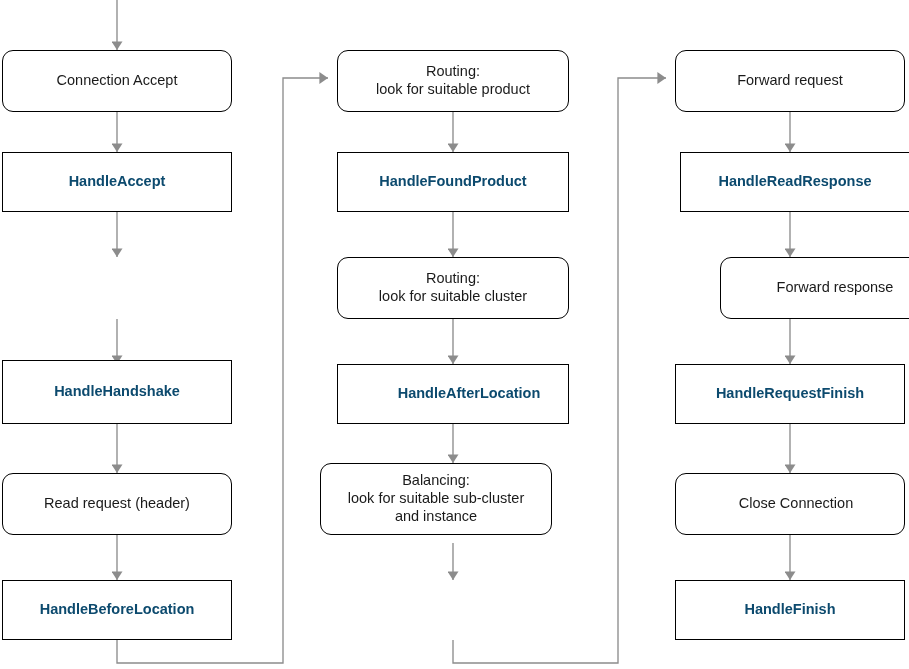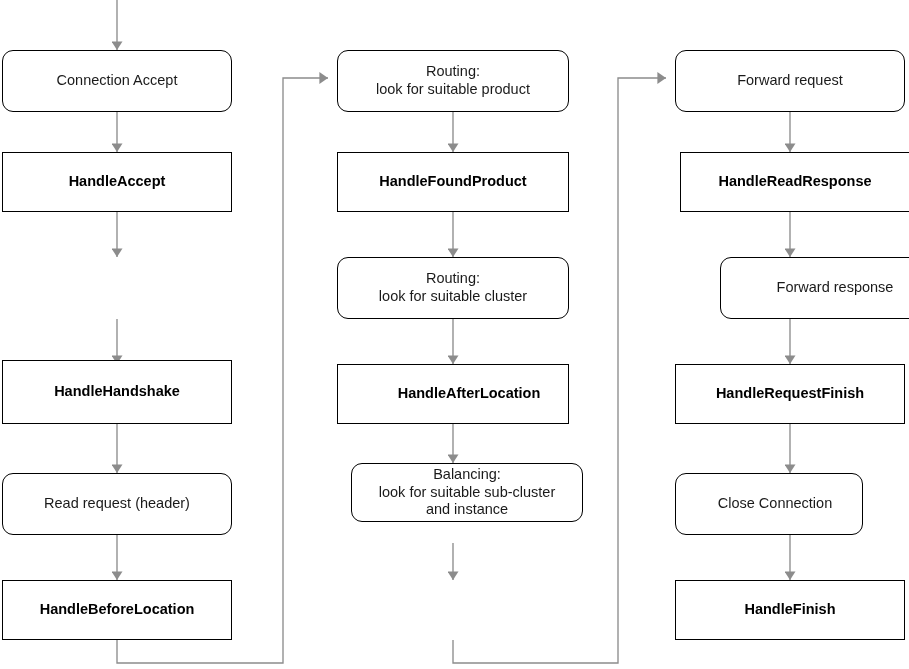--- a/index.html
+++ b/index.html
@@ -39,21 +39,21 @@
   .node.action {
     border: 1.6px solid #000000;
     border-radius: 11px;
     color: #1a1a1a;
     font-size: 14.5px;
     font-weight: 400;
   }
   .node.handler {
     border: 1.9px solid #000000;
     border-radius: 0;
-    color: #000000;
+    color: #0c4a6e;
     font-size: 14.5px;
     font-weight: bold;
   }
   .node .label {
     display: block;
     white-space: pre-line;
     padding: 0 6px;
   }
 </style>
 </head>
@@ -121,38 +121,38 @@
   <div class="node handler" style="left:337px; top:152px; width:232px; height:60px;">
       <span class="label">HandleFoundProduct</span>
     </div>
   <div class="node action" style="left:337px; top:257px; width:232px; height:62px;">
       <span class="label">Routing:
 look for suitable cluster</span>
     </div>
   <div class="node handler" style="left:337px; top:364px; width:232px; height:60px;padding-left:32px;">
       <span class="label">HandleAfterLocation</span>
     </div>
-  <div class="node action" style="left:351px; top:463px; width:232px; height:59px;">
+  <div class="node action" style="left:320px; top:463px; width:232px; height:72px;">
       <span class="label">Balancing:
 look for suitable sub-cluster
 and instance</span>
     </div>
 
   <div class="node action" style="left:675px; top:50px;  width:230px; height:62px;">
       <span class="label">Forward request</span>
     </div>
   <div class="node handler" style="left:680px; top:152px; width:230px; height:60px;">
       <span class="label">HandleReadResponse</span>
     </div>
   <div class="node action" style="left:675px; top:257px; width:230px; height:62px;margin-left:45px;">
       <span class="label">Forward response</span>
     </div>
   <div class="node handler" style="left:675px; top:364px; width:230px; height:60px;">
       <span class="label">HandleRequestFinish</span>
     </div>
-  <div class="node action" style="left:675px; top:473px; width:188px; height:62px;padding-left:12px;">
+  <div class="node action" style="left:675px; top:473px; width:230px; height:62px;padding-left:12px;">
       <span class="label">Close Connection</span>
     </div>
   <div class="node handler" style="left:675px; top:580px; width:230px; height:60px;">
       <span class="label">HandleFinish</span>
     </div>
 
 </div>
 
 </body></html>

